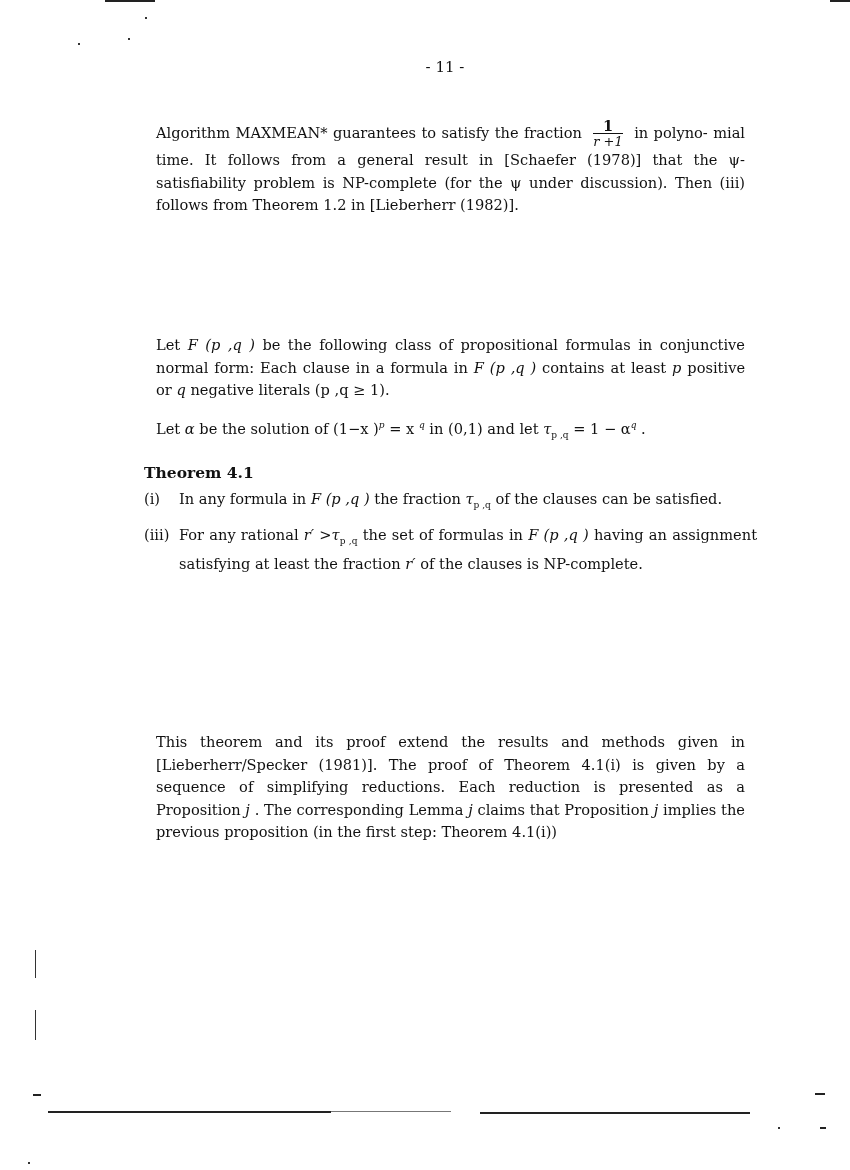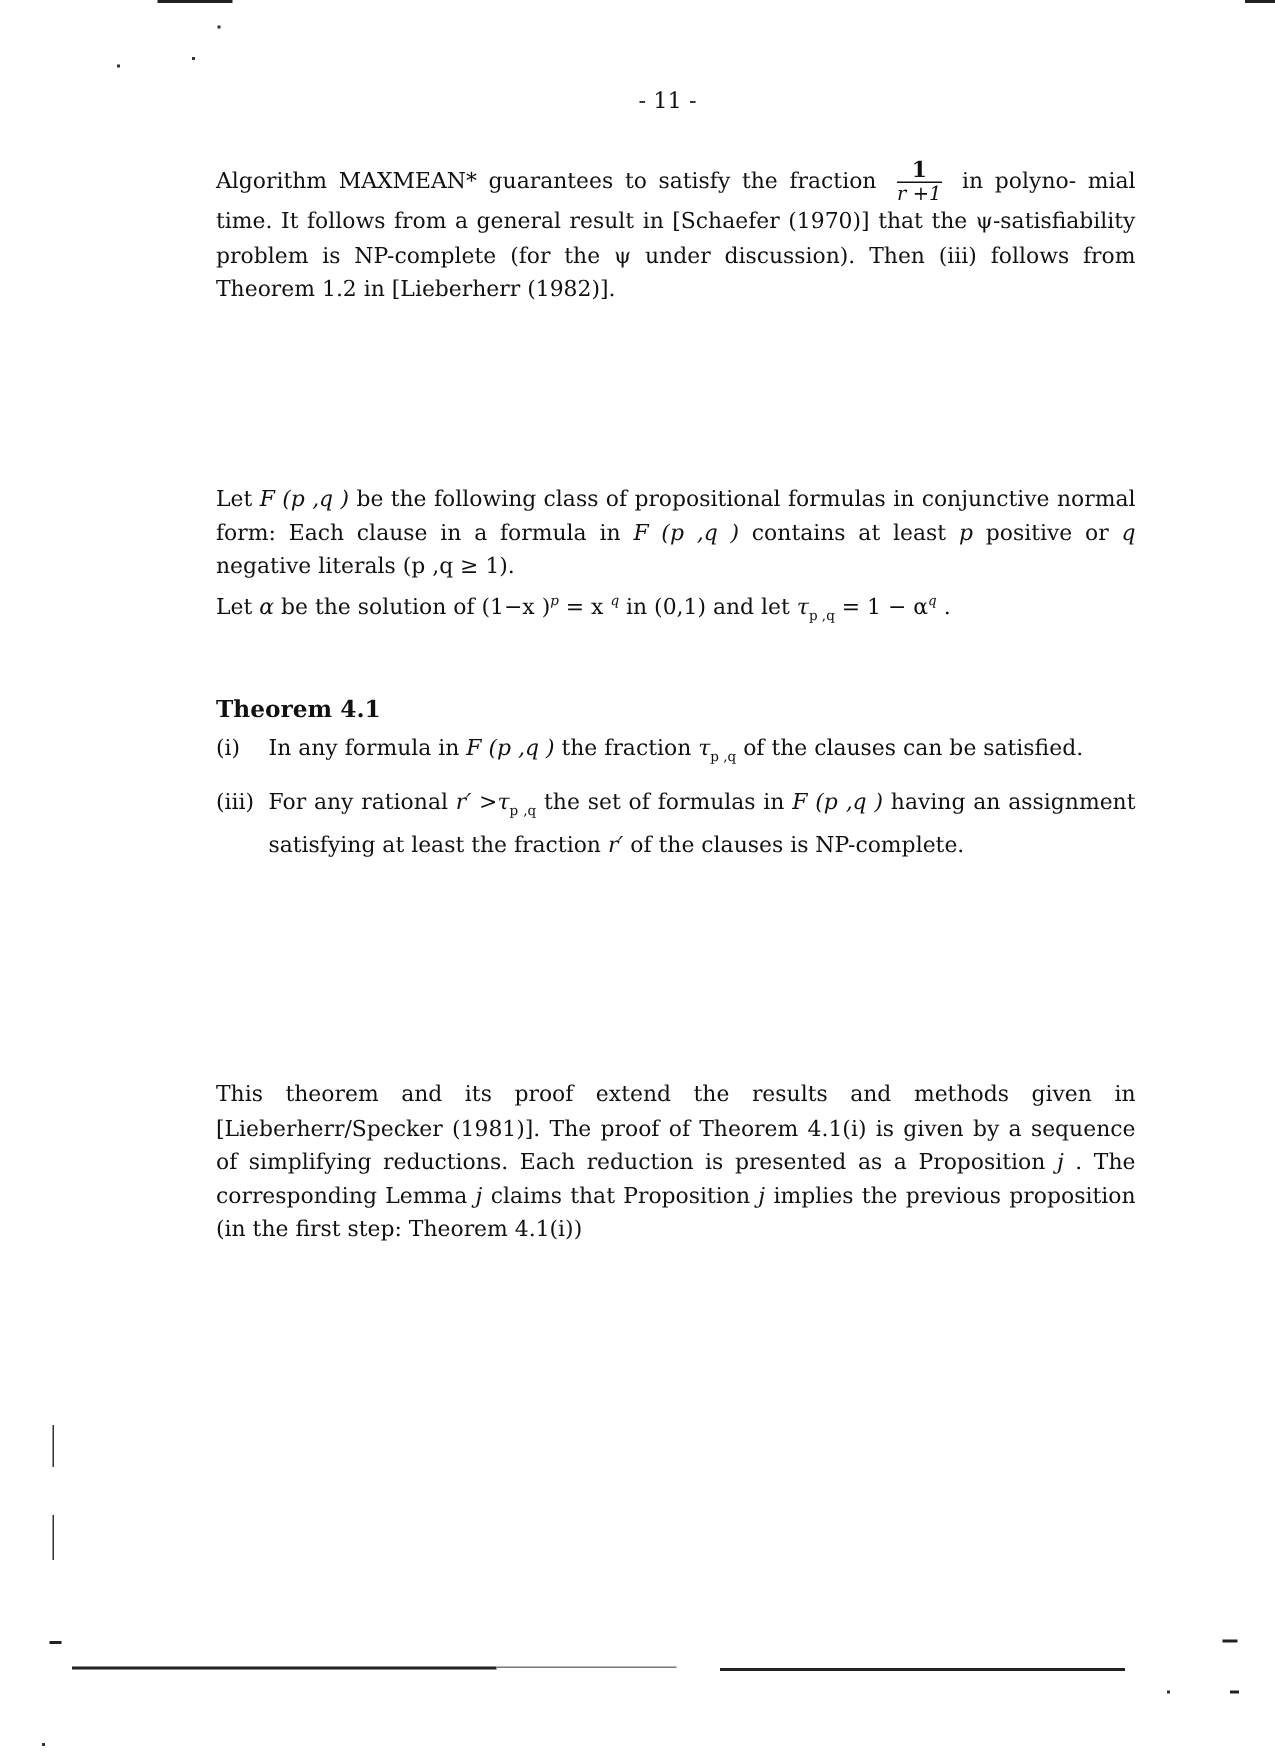--- a/index.html
+++ b/index.html
@@ -13,40 +13,40 @@
   .h { font-weight: bold; font-size: 15.5px; }
   .just { text-align: justify; }
   .m { font-style: italic; }
   .sub { font-size: 9px; vertical-align: -4px; }
   .sup { font-size: 9px; vertical-align: 6px; font-style: italic; }
   .frac { display: inline-block; vertical-align: middle; text-align: center; margin: 0 6px; line-height: 15px; }
   .frac .num { display: block; border-bottom: 1.4px solid #111; padding: 0 3px; font-weight: bold; }
   .frac .den { display: block; font-size: 13px; }
   .item { position: relative; padding-left: 35px; text-align: justify; }
   .item .lbl { position: absolute; left: 0; top: 0; }
-  .para { margin: 0; }
+  .para { margin: 12px; }
   .gap { height: 6px; }
   .scan-line { position: absolute; height: 1.5px; background: #222; }
   .speck { position: absolute; width: 2px; height: 2px; background: #333; }
 </style>
 </head>
 <body>
 
 <div class="page-num">- 11 -</div>
 
 <div class="block" style="top:100px;">
   <div class="gap"></div>
   <p class="para just">
     <span>Algorithm  MAXMEAN* guarantees to satisfy the fraction</span>
     <span class="frac">
       <span class="num">1</span>
       <span class="den m">r +1</span>
     </span>
     <span>in polyno-</span>
-    <span>mial time.  It follows from a general result in [Schaefer (1970)] that the ψ-satisfiability problem is NP-complete (for the  ψ  under discussion).  Then (iii) follows from Theorem 1.2 in [Lieberherr (1982)].</span>
+    <span>mial time.  It follows from a general result in [Schaefer (1978)] that the ψ-satisfiability problem is NP-complete (for the  ψ  under discussion).  Then (iii) follows from Theorem 1.2 in [Lieberherr (1982)].</span>
   </p>
 </div>
 
 <div class="block" style="top:320px;">
   <div class="gap" style="height:2px"></div>
   <p class="para just">
     <span>Let </span>
     <span class="m">F (p ,q )</span>
     <span> be the following class of propositional formulas in conjunctive normal form:  Each clause in a formula in </span>
     <span class="m">F (p ,q )</span>

